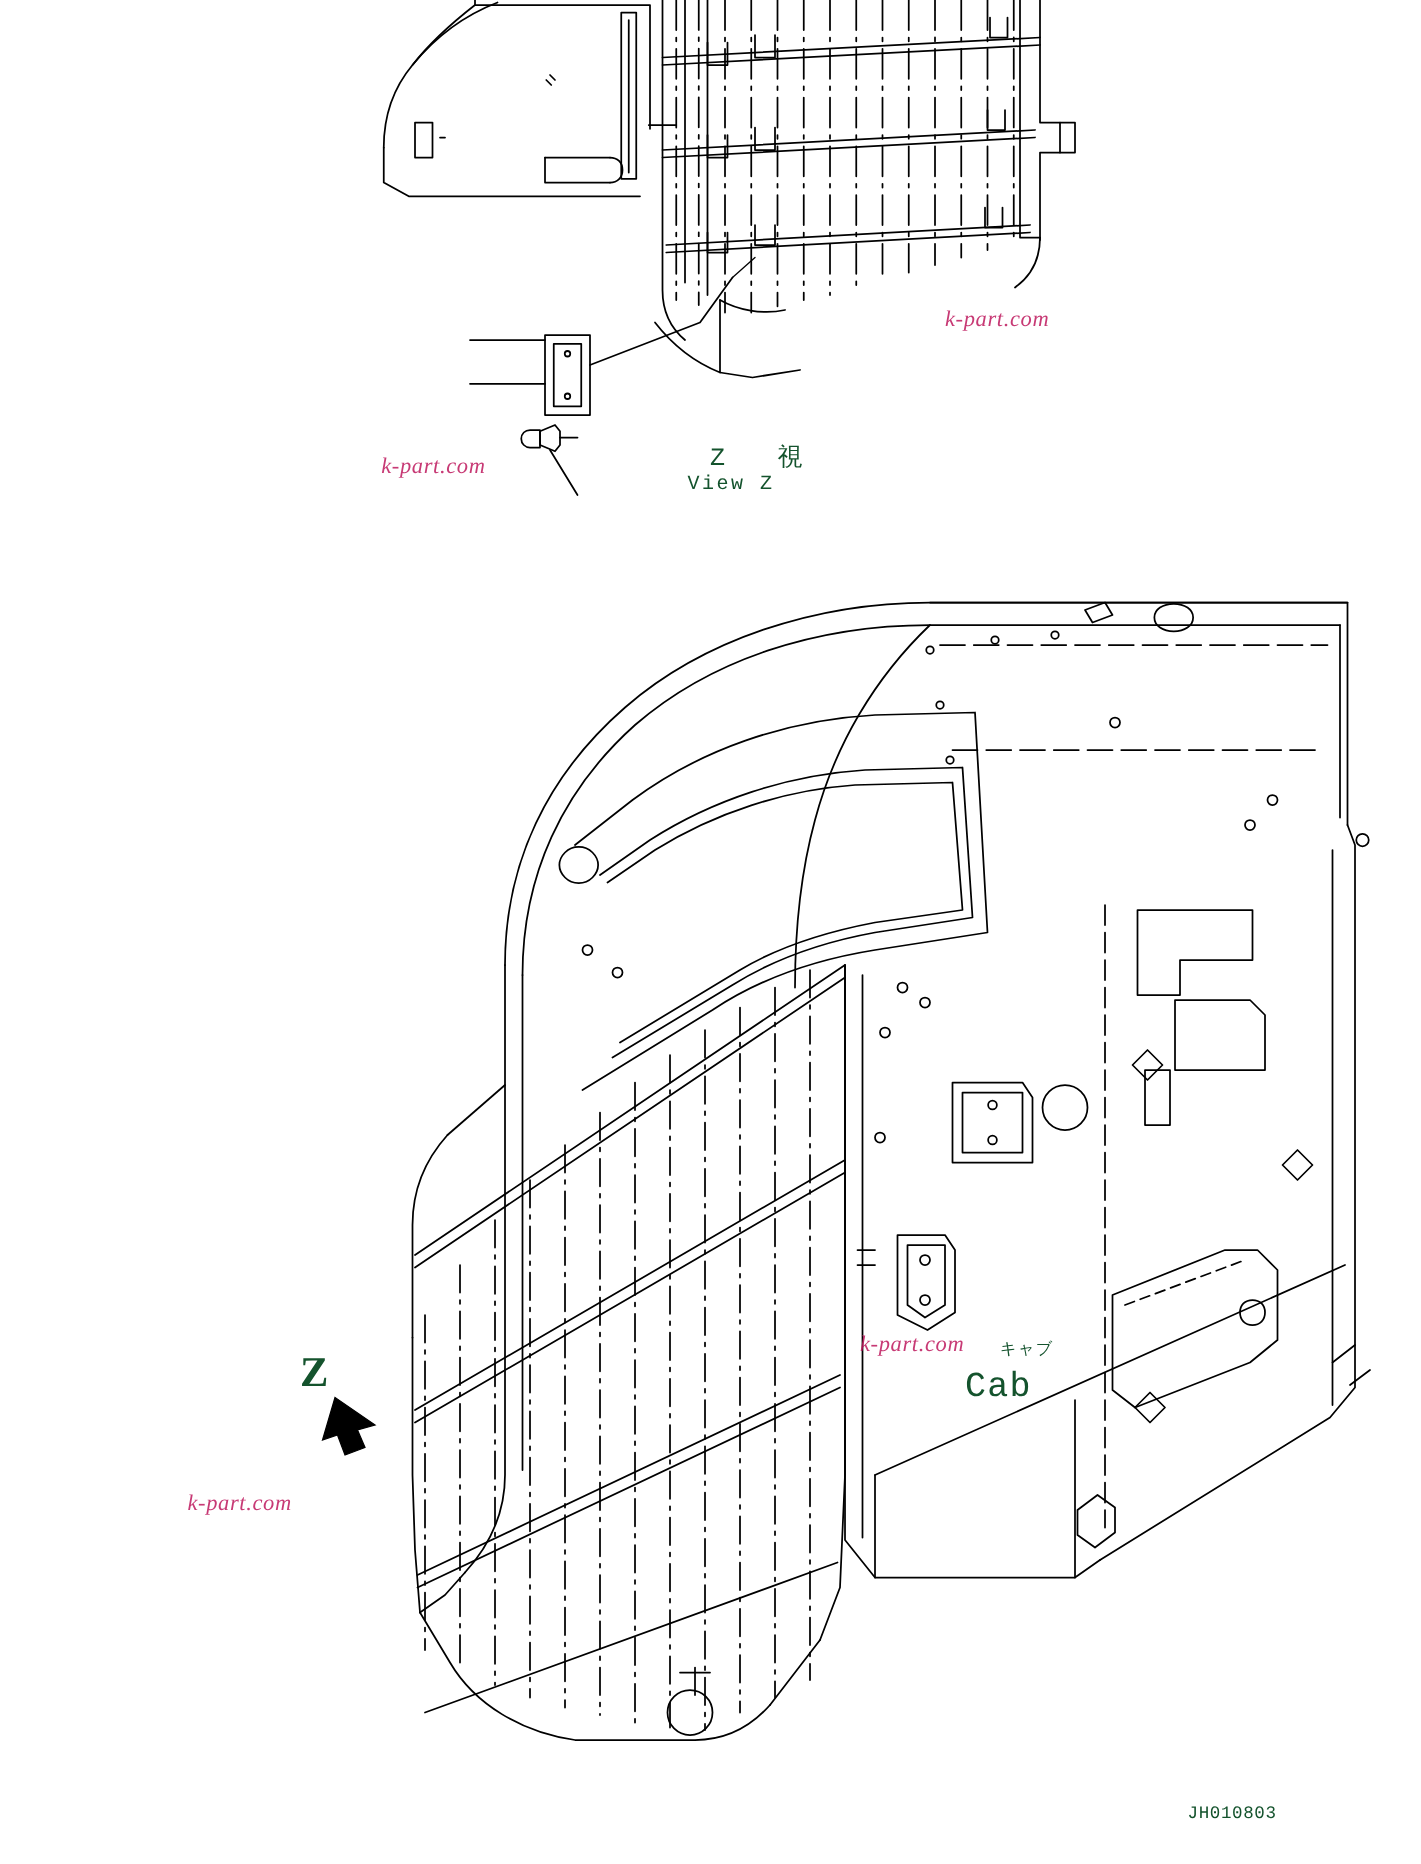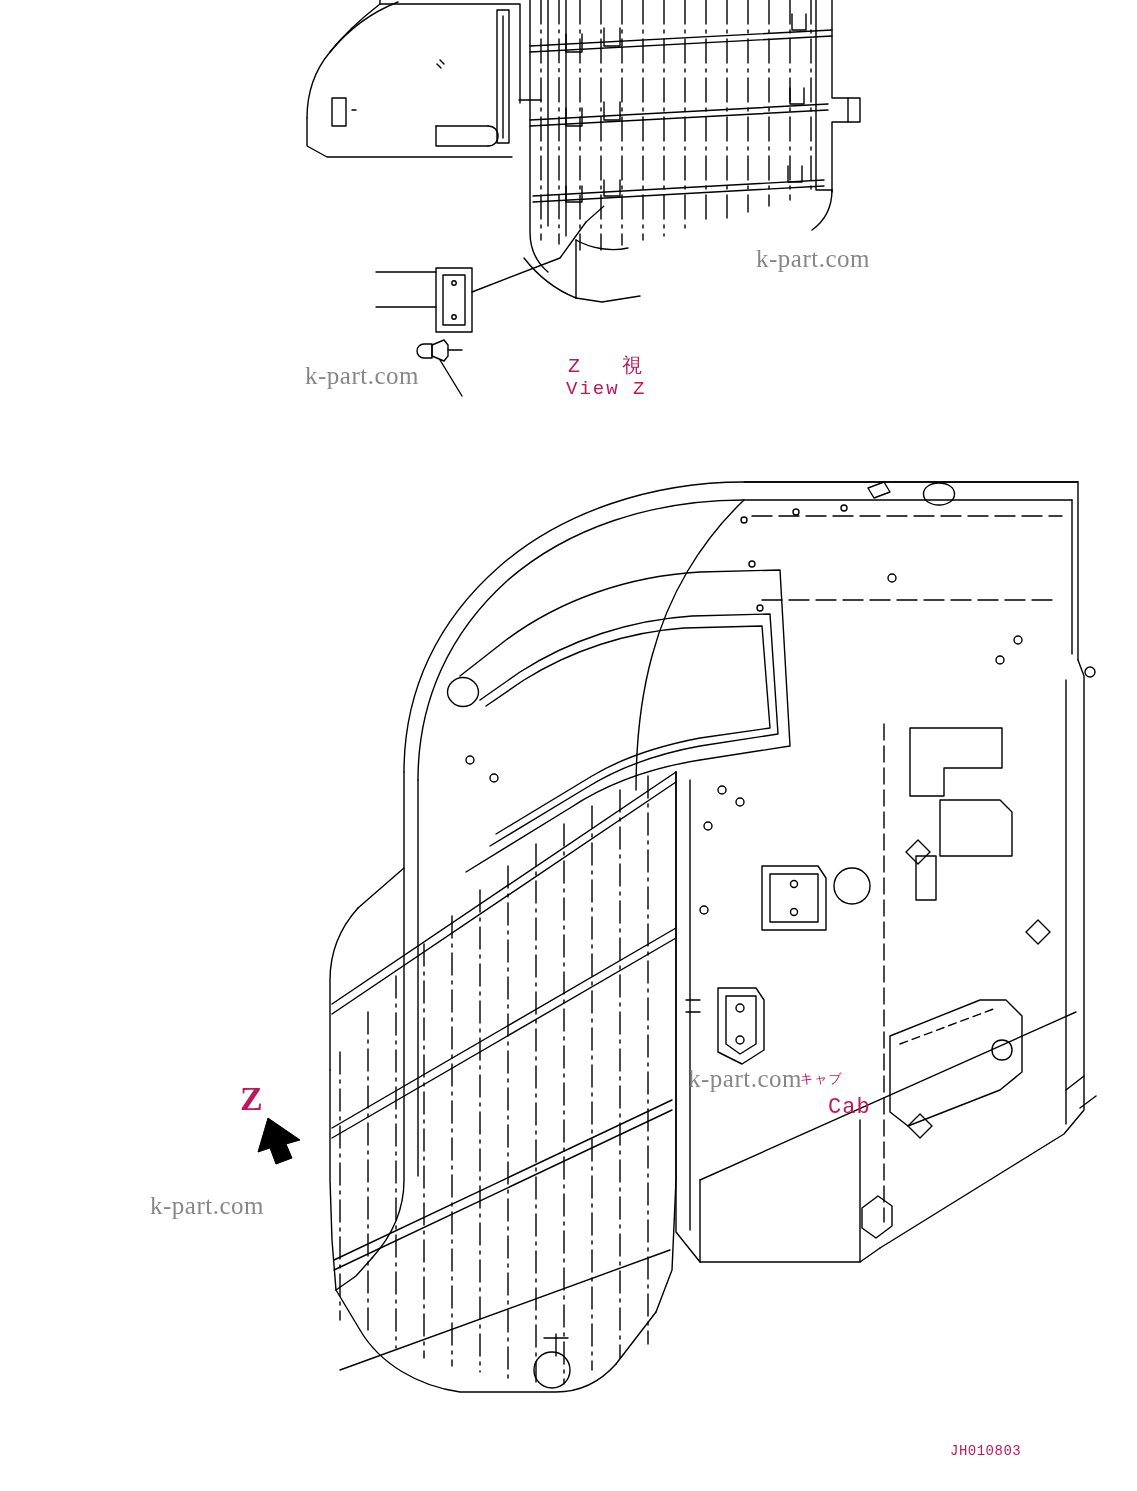--- a/index.html
+++ b/index.html
@@ -20,53 +20,54 @@
     left: 0; top: 0;
     width: 1137px;
     height: 1491px;
   }
   #sheet svg {
     display: block;
   }
   .lbl {
     position: absolute;
     white-space: pre;
-    color: #be185d;
+    color: #14532d;
   }
   .wm {
     position: absolute;
     white-space: pre;
-    color: #737373;
+    color: #be185d;
     font-family: "Liberation Serif", serif;
-    font-size: 25px;
+    font-style: italic;
+    font-size: 18px;
     letter-spacing: 0.5px;
     opacity: 0.85;
   }
   .view-z-jp {
     left: 568px;
     top: 352px;
     font-size: 20px;
     letter-spacing: 6px;
   }
   .view-z-en {
-    left: 566px;
+    left: 550px;
     top: 378px;
-    font-size: 19px;
+    font-size: 16px;
     letter-spacing: 2px;
   }
   .cab-jp {
     left: 800px;
     top: 1070px;
     font-size: 13px;
     letter-spacing: 1px;
   }
   .cab-en {
-    left: 828px;
+    left: 772px;
     top: 1095px;
-    font-size: 22px;
+    font-size: 28px;
     letter-spacing: 1px;
   }
   .z-marker {
     left: 240px;
     top: 1080px;
     font-size: 34px;
     font-weight: bold;
     font-family: "Liberation Serif", serif;
   }
   .drawing-no {

